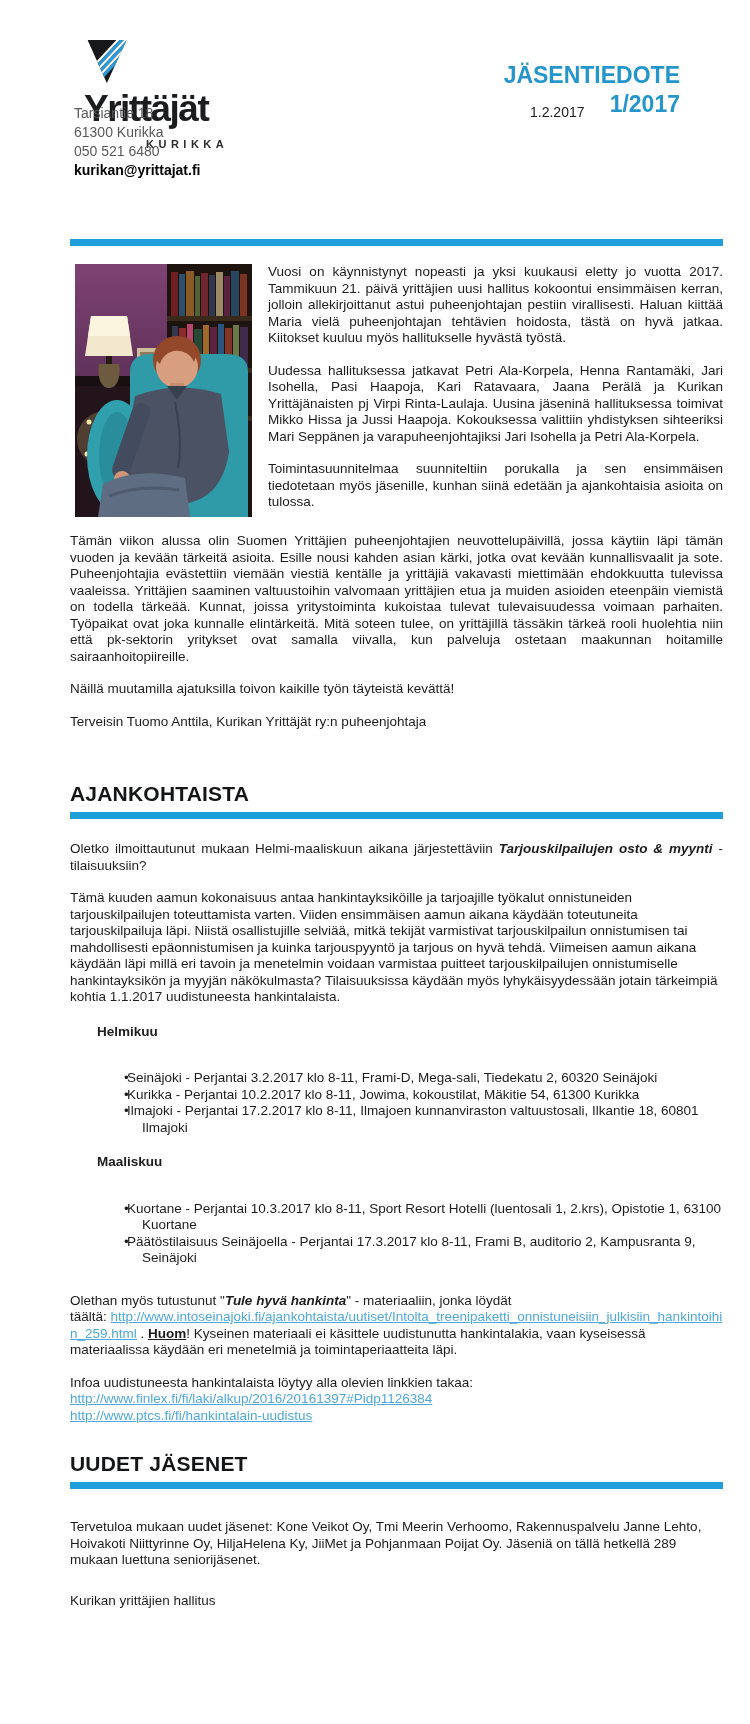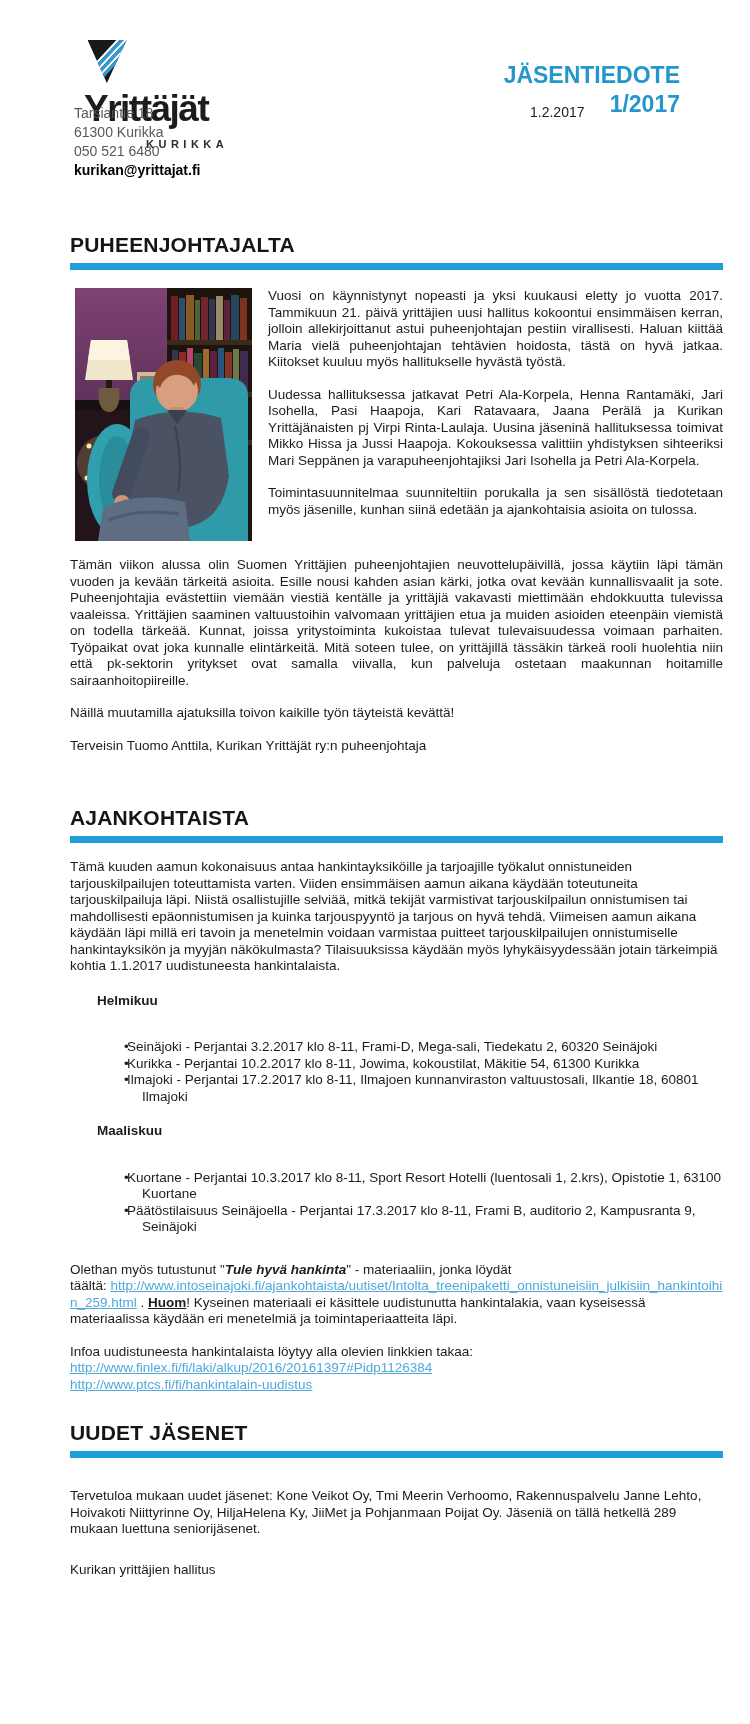--- a/index.html
+++ b/index.html
@@ -92,21 +92,20 @@
       <div>Tarsiantie 18</div>
       <div>61300 Kurikka</div>
       <div>050 521 6480</div>
       <div class="email">kurikan@yrittajat.fi</div>
     </div>
 
     <div class="date">1.2.2017</div>
   </header>
 
   <section>
-    <h2>PUHEENJOHTAJALTA</h2>
     <div class="rule"></div>
 
     <div class="row">
       <div class="photo">
         <svg viewBox="0 0 177 253" width="177" height="253">
           <defs>
             <linearGradient id="wall" x1="0" y1="0" x2="0" y2="1">
               <stop offset="0" stop-color="#7e4273"></stop>
                 <stop offset="1" stop-color="#3a1e3c"></stop>
             </linearGradient>
@@ -183,33 +182,34 @@
           <path d="M100,138 q8,38 3,66" stroke="#3a4252" stroke-width="2" fill="none"></path>
           <path d="M66,148 L46,206" stroke="#434b5e" stroke-width="18" stroke-linecap="round" fill="none"></path>
           <circle cx="47" cy="215" r="8" fill="#cf9577"></circle>
           <path d="M28,220 q34,-18 82,-6 l5,39 h-92 z" fill="#5f6d82"></path>
           <path d="M34,232 q30,-12 70,-6" stroke="#4e5a6d" stroke-width="3" fill="none"></path>
         </svg>
       </div>
       <div class="side">
         <p class="just">Vuosi on käynnistynyt nopeasti ja yksi kuukausi eletty jo vuotta 2017. Tammikuun 21. päivä yrittäjien uusi hallitus kokoontui ensimmäisen kerran, jolloin allekirjoittanut astui puheenjohtajan pestiin virallisesti. Haluan kiittää Maria vielä puheenjohtajan tehtävien hoidosta, tästä on hyvä jatkaa. Kiitokset kuuluu myös hallitukselle hyvästä työstä.</p>
         <p class="just">Uudessa hallituksessa jatkavat Petri Ala-Korpela, Henna Rantamäki, Jari Isohella, Pasi Haapoja, Kari Ratavaara, Jaana Perälä ja Kurikan Yrittäjänaisten pj Virpi Rinta-Laulaja. Uusina jäseninä hallituksessa toimivat Mikko Hissa ja Jussi Haapoja. Kokouksessa valittiin yhdistyksen sihteeriksi Mari Seppänen ja varapuheenjohtajiksi Jari Isohella ja Petri Ala-Korpela.</p>
-        <p class="just">Toimintasuunnitelmaa suunniteltiin porukalla ja sen sisällöstä tiedotetaan myös jäsenille, kunhan siinä edetään ja ajankohtaisia asioita on tulossa.</p>
+        <p class="just">Toimintasuunnitelmaa suunniteltiin porukalla ja sen ensimmäisen tiedotetaan myös jäsenille, kunhan siinä edetään ja ajankohtaisia asioita on tulossa.</p>
       </div>
     </div>
 
     <p class="just">Tämän viikon alussa olin Suomen Yrittäjien puheenjohtajien neuvottelupäivillä, jossa käytiin läpi tämän vuoden ja kevään tärkeitä asioita. Esille nousi kahden asian kärki, jotka ovat kevään kunnallisvaalit ja sote. Puheenjohtajia evästettiin viemään viestiä kentälle ja yrittäjiä vakavasti miettimään ehdokkuutta tulevissa vaaleissa. Yrittäjien saaminen valtuustoihin valvomaan yrittäjien etua ja muiden asioiden eteenpäin viemistä on todella tärkeää. Kunnat, joissa yritystoiminta kukoistaa tulevat tulevaisuudessa voimaan parhaiten. Työpaikat ovat joka kunnalle elintärkeitä. Mitä soteen tulee, on yrittäjillä tässäkin tärkeä rooli huolehtia niin että pk-sektorin yritykset ovat samalla viivalla, kun palveluja ostetaan maakunnan hoitamille sairaanhoitopiireille.</p>
     <p>Näillä muutamilla ajatuksilla toivon kaikille työn täyteistä kevättä!</p>
     <p>Terveisin Tuomo Anttila, Kurikan Yrittäjät ry:n puheenjohtaja</p>
   </section>
 
   <section>
     <h2 class="mt-news">AJANKOHTAISTA</h2>
     <div class="rule"></div>
 
+    <p class="intro just"><span>Oletko ilmoittautunut mukaan Helmi-maaliskuun aikana järjestettäviin </span><span class="emph">Tarjouskilpailujen osto &amp; myynti</span><span> - tilaisuuksiin?</span></p>
 
     <p>Tämä kuuden aamun kokonaisuus antaa hankintayksiköille ja tarjoajille työkalut onnistuneiden tarjouskilpailujen toteuttamista varten. Viiden ensimmäisen aamun aikana käydään toteutuneita tarjouskilpailuja läpi. Niistä osallistujille selviää, mitkä tekijät varmistivat tarjouskilpailun onnistumisen tai mahdollisesti epäonnistumisen ja kuinka tarjouspyyntö ja tarjous on hyvä tehdä. Viimeisen aamun aikana käydään läpi millä eri tavoin ja menetelmin voidaan varmistaa puitteet tarjouskilpailujen onnistumiselle hankintayksikön ja myyjän näkökulmasta? Tilaisuuksissa käydään myös lyhykäisyydessään jotain tärkeimpiä kohtia 1.1.2017 uudistuneesta hankintalaista.</p>
 
     <p class="label">Helmikuu</p>
     <ul class="events">
       <li>Seinäjoki - Perjantai 3.2.2017 klo 8-11, Frami-D, Mega-sali, Tiedekatu 2, 60320 Seinäjoki</li>
       <li>Kurikka - Perjantai 10.2.2017 klo 8-11, Jowima, kokoustilat, Mäkitie 54, 61300 Kurikka</li>
       <li>Ilmajoki - Perjantai 17.2.2017 klo 8-11, Ilmajoen kunnanviraston valtuustosali, Ilkantie 18, 60801 Ilmajoki</li>
     </ul>
 

